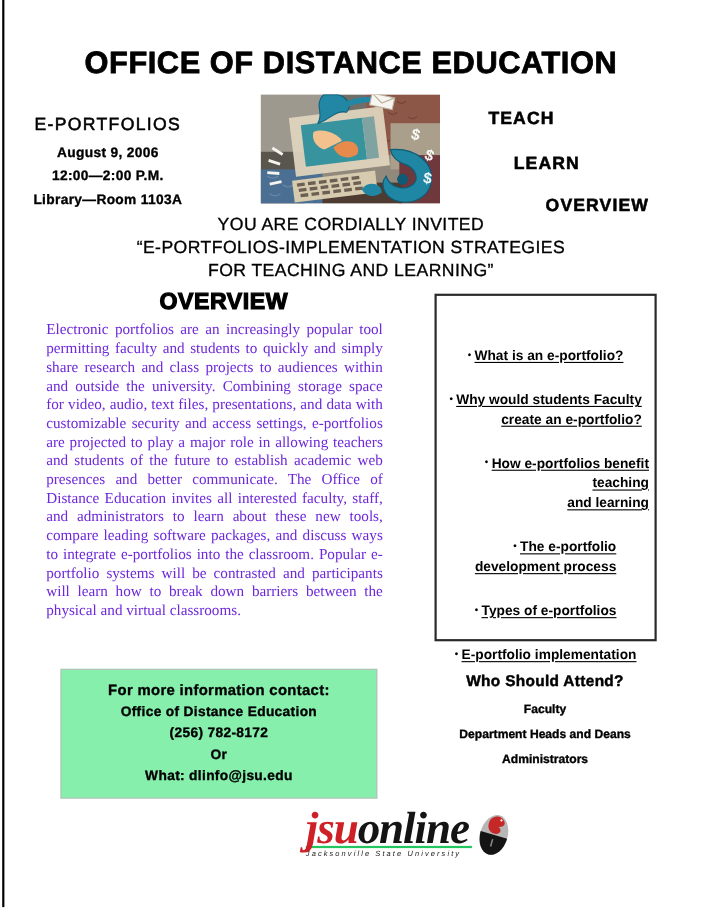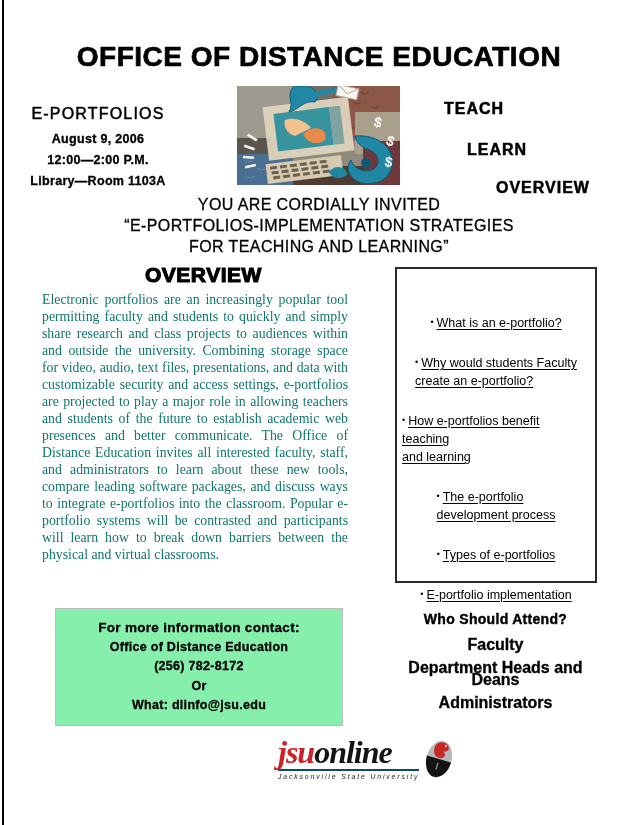--- a/index.html
+++ b/index.html
@@ -22,44 +22,44 @@
   .m-connect{left:496px;top:179px;}
 
   .invitation{position:absolute;top:198px;left:0;width:100%;text-align:center;}
   .invitation div{font-size:16px;font-weight:normal;letter-spacing:.4px;line-height:13px;margin-bottom:8px;-webkit-text-stroke:.3px #000;}
 
   .overview-heading{position:absolute;left:145px;top:263px;font-size:21px;font-weight:bold;
                     letter-spacing:.5px;-webkit-text-stroke:1.1px #000;}
 
   .overview-body{position:absolute;left:42px;top:291px;width:306px;
                  font-family:"Liberation Serif",serif;font-size:13.8px;line-height:17px;
-                 text-align:justify;color:#0f766e;}
+                 text-align:justify;color:#6d28d9;}
 
   .topics{position:absolute;left:395px;top:267px;width:202px;height:316px;border:2px solid #2a2a2a;
           box-sizing:border-box;display:flex;flex-direction:column;align-items:center;
           padding-top:44px;gap:21px;background:#fff;}
-  .topic{font-size:12.5px;font-weight:normal;line-height:18px;text-align:left;max-width:188px;}
+  .topic{font-size:12.5px;font-weight:bold;line-height:18px;text-align:right;max-width:188px;}
   .topic .blt{font-size:9px;margin-right:3px;vertical-align:2px;text-decoration:none;}
   .topic .ln{text-decoration:underline;text-underline-offset:2px;}
   .topic .l2{display:block;}
 
   .contact{position:absolute;left:55px;top:608px;width:288px;height:118px;background:#86efac;
            border:1px solid #bdbdbd;box-sizing:border-box;text-align:center;padding-top:9px;}
   .contact .cl{font-size:12.5px;font-weight:bold;line-height:19.5px;letter-spacing:.3px;-webkit-text-stroke:.3px #000;}
   .contact .ch{font-size:13.5px;}
 
   .attend{position:absolute;left:393px;top:611px;width:205px;text-align:center;}
   .attend-heading{font-size:14px;font-weight:bold;letter-spacing:.3px;margin-bottom:12px;-webkit-text-stroke:.4px #000;}
-  .attend-item{font-size:16px;font-weight:bold;line-height:12px;margin-bottom:11px;-webkit-text-stroke:.3px #000;}
+  .attend-item{font-size:11px;font-weight:bold;line-height:12px;margin-bottom:11px;-webkit-text-stroke:.3px #000;}
 
   .logo{position:absolute;left:278px;top:737px;display:flex;align-items:flex-start;}
   .logo-text{display:flex;flex-direction:column;}
   .wordmark{font-family:"Liberation Serif",serif;font-style:italic;font-weight:bold;
-            font-size:32px;line-height:31px;letter-spacing:-1px;
-            border-bottom:2px solid #0c4a6e;padding:0 3px 1px 0;white-space:nowrap;}
+            font-size:41px;line-height:31px;letter-spacing:-1px;
+            border-bottom:2px solid #22c55e;padding:0 3px 1px 0;white-space:nowrap;}
   .wm-red{color:#cd2027;}
   .wm-black{color:#141414;}
   .tagline{font-size:6.8px;font-style:italic;letter-spacing:1.9px;margin-top:2px;color:#222;white-space:nowrap;}
   .mouse{margin-left:2px;margin-top:-1px;}
 </style>
 </head>
 <body>
 
 <div class="page">
   <div class="left-rule"></div>

